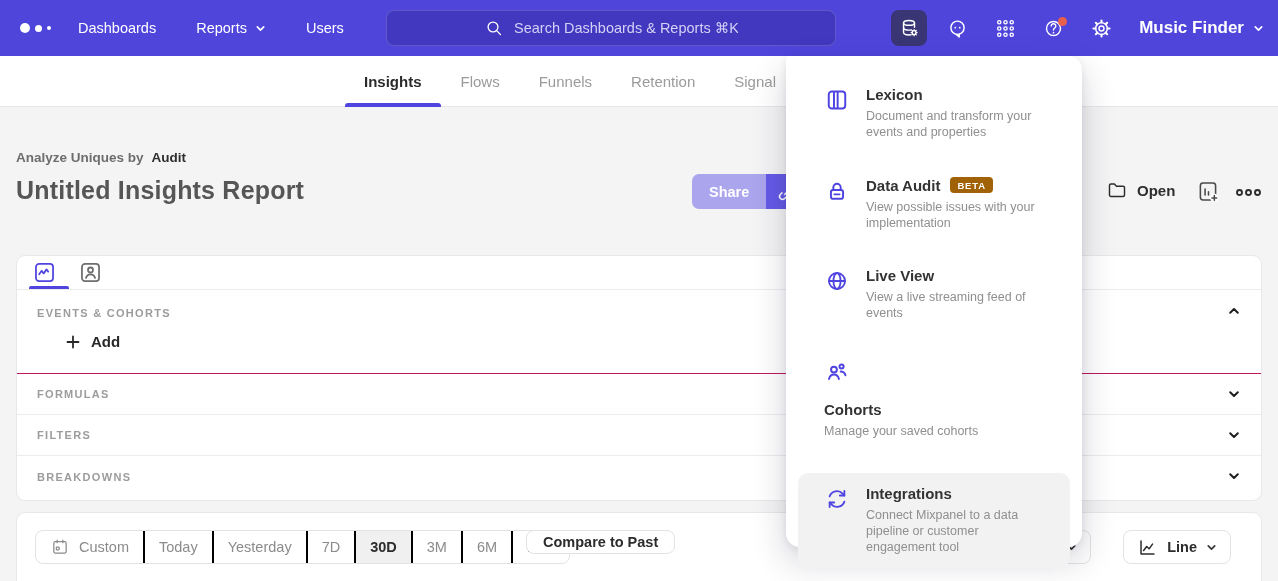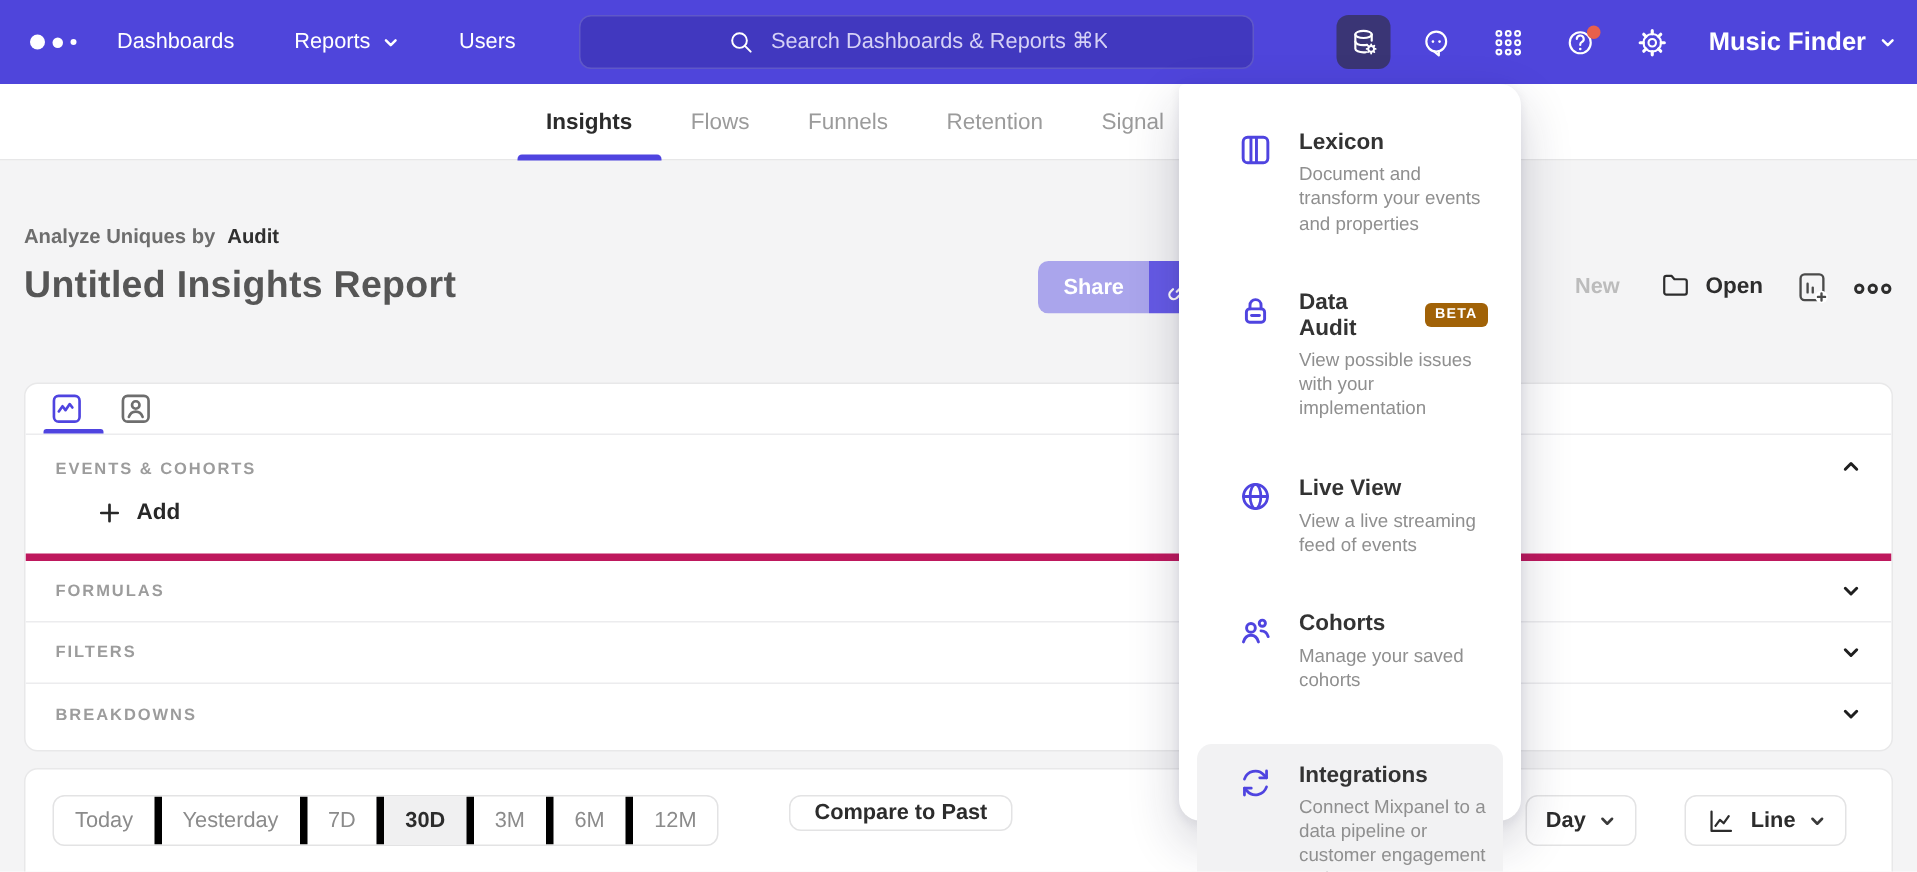--- a/index.html
+++ b/index.html
@@ -62,55 +62,55 @@
   
   .query-card { position:absolute; left:16px; top:255px; width:1246px; height:246px; background:#fff;
              border:1px solid #e8e8e9; border-radius:9px; overflow:hidden; }
   .qc-tabs { height:34px; border-bottom:1px solid #ececee; display:flex; align-items:center;
              gap:20px; padding-left:14px; position:relative; }
   .qc-tabs::after { content:""; position:absolute; left:12px; bottom:0; width:40px; height:3px;
              background:#4f44e0; border-radius:2px 2px 0 0; }
   .qc-tab { width:26px; height:26px; display:flex; align-items:center; justify-content:center; cursor:pointer; }
   .qc-tab.metrics { color:#4f44e0; }
   .qc-tab.profile { color:#6e6e6e; }
-  .qc-events { height:84px; border-bottom:5px solid #be185d; position:relative; }
+  .qc-events { height:84px; border-bottom:1px solid #be185d; position:relative; }
   .qc-label { font-size:11px; letter-spacing:1.3px; font-weight:700; color:#9c9c9c; }
   .qc-events .qc-label { position:absolute; left:20px; top:17px; }
   .add-row { position:absolute; left:48px; top:43px; display:flex; gap:10px; align-items:center;
              font-size:15px; font-weight:600; color:#282828; cursor:pointer; }
   .qc-chevron { position:absolute; right:20px; color:#1f1f1f; cursor:pointer; }
   .qc-events .qc-chevron { top:14px; }
   .qc-row { height:41px; border-bottom:1px solid #ececee; display:flex; align-items:center;
              padding:0 20px; position:relative; }
   .qc-row:last-child { border-bottom:none; }
   .qc-row .qc-chevron { top:13px; }
 
   
   .footer-card { position:absolute; left:16px; top:512px; width:1246px; height:110px; background:#fff;
              border:1px solid #e8e8e9; border-radius:9px; }
   .segmented { position:absolute; left:18px; top:17px; height:34px; display:flex; align-items:stretch;
              border:1px solid #e3e3e4; border-radius:8px; overflow:hidden; background:#fff; }
   .seg-cell { display:flex; align-items:center; gap:9px; padding:0 14px; font-size:14.5px;
-             color:#8b8b8b; font-weight:500; border-left:5px solid #000000; cursor:pointer; white-space:nowrap; }
+             color:#8b8b8b; font-weight:500; border-left:2px solid #000000; cursor:pointer; white-space:nowrap; }
   .seg-cell:first-child { border-left:none; }
   .seg-cell.active { background:#f0f0f1; color:#2c2c2c; font-weight:700; }
   .compare-btn { position:absolute; left:509px; top:17px; height:24px; border:1px solid #e3e3e4;
              border-radius:8px; padding:0 16px; display:flex; align-items:center; font-size:14.5px;
              font-weight:600; color:#2c2c2c; background:#fff; cursor:pointer; }
   .footer-right { position:absolute; right:30px; top:17px; display:flex; gap:32px; }
   .fbtn { height:34px; border:1px solid #e3e3e4; border-radius:8px; display:flex; align-items:center;
              gap:9px; padding:0 13px; font-size:14.5px; font-weight:600; color:#2c2c2c; background:#fff; cursor:pointer; }
 
   
-  .tools-menu { position:absolute; left:786px; top:56px; width:228px; height:491px; background:#fff;
+  .tools-menu { position:absolute; left:786px; top:56px; width:296px; height:491px; background:#fff;
              border-radius:4px 14px 14px 14px; z-index:30; padding-top:18px;
              box-shadow:0 14px 34px rgba(30,30,60,.20), 0 2px 8px rgba(30,30,60,.08); }
   .menu-item { display:flex; gap:16px; margin:0 12px 12px; padding:12px 10px 12px 26px;
              border-radius:10px; cursor:pointer; }
-  .menu-item.cohorts { margin-bottom:22px; }
+  .menu-item.cohorts { margin-bottom:22px;flex-direction:column; }
   .menu-item.hovered { background:#f2f2f3; }
   .mi-icon { width:26px; height:26px; color:#4f44e0; flex:none; margin-top:1px; }
   .mi-title { font-size:15px; font-weight:700; color:#333; display:flex; align-items:center; gap:10px; }
   .mi-badge { background:#a16207; color:#fff; font-size:9.5px; font-weight:700; letter-spacing:.8px;
              padding:2.5px 7px; border-radius:4px; }
   .mi-desc { font-size:12.5px; line-height:1.3; color:#8f8f8f; max-width:178px; margin-top:5px; }
 </style>
 </head>
 <body>
 
@@ -361,20 +361,30 @@
               <path d="M3.2 5.2 7 9l3.8-3.8"></path>
             </svg>
         </span>
       </span>
     </div>
   </div>
 
   <div class="footer-card">
     <div class="segmented">
       <div class="seg-cell">
+        <span>
+          <svg width="20" height="20" viewBox="0 0 24 24" fill="none" stroke="currentColor" stroke-width="1.5" stroke-linecap="round">
+            <rect x="4.6" y="5.6" width="14.8" height="13.8" rx="2"></rect>
+            <path d="M8.6 3.8v3M15.4 3.8v3"></path>
+            <rect x="7.6" y="12.2" width="3.4" height="3.2" rx="0.6"></rect>
+          </svg>
+        </span>
+        <span>Custom</span>
+      </div>
+      <div class="seg-cell">
           <span>Today</span>
         </div>
       <div class="seg-cell">
           <span>Yesterday</span>
         </div>
       <div class="seg-cell">
           <span>7D</span>
         </div>
       <div class="seg-cell active">
           <span>30D</span>

